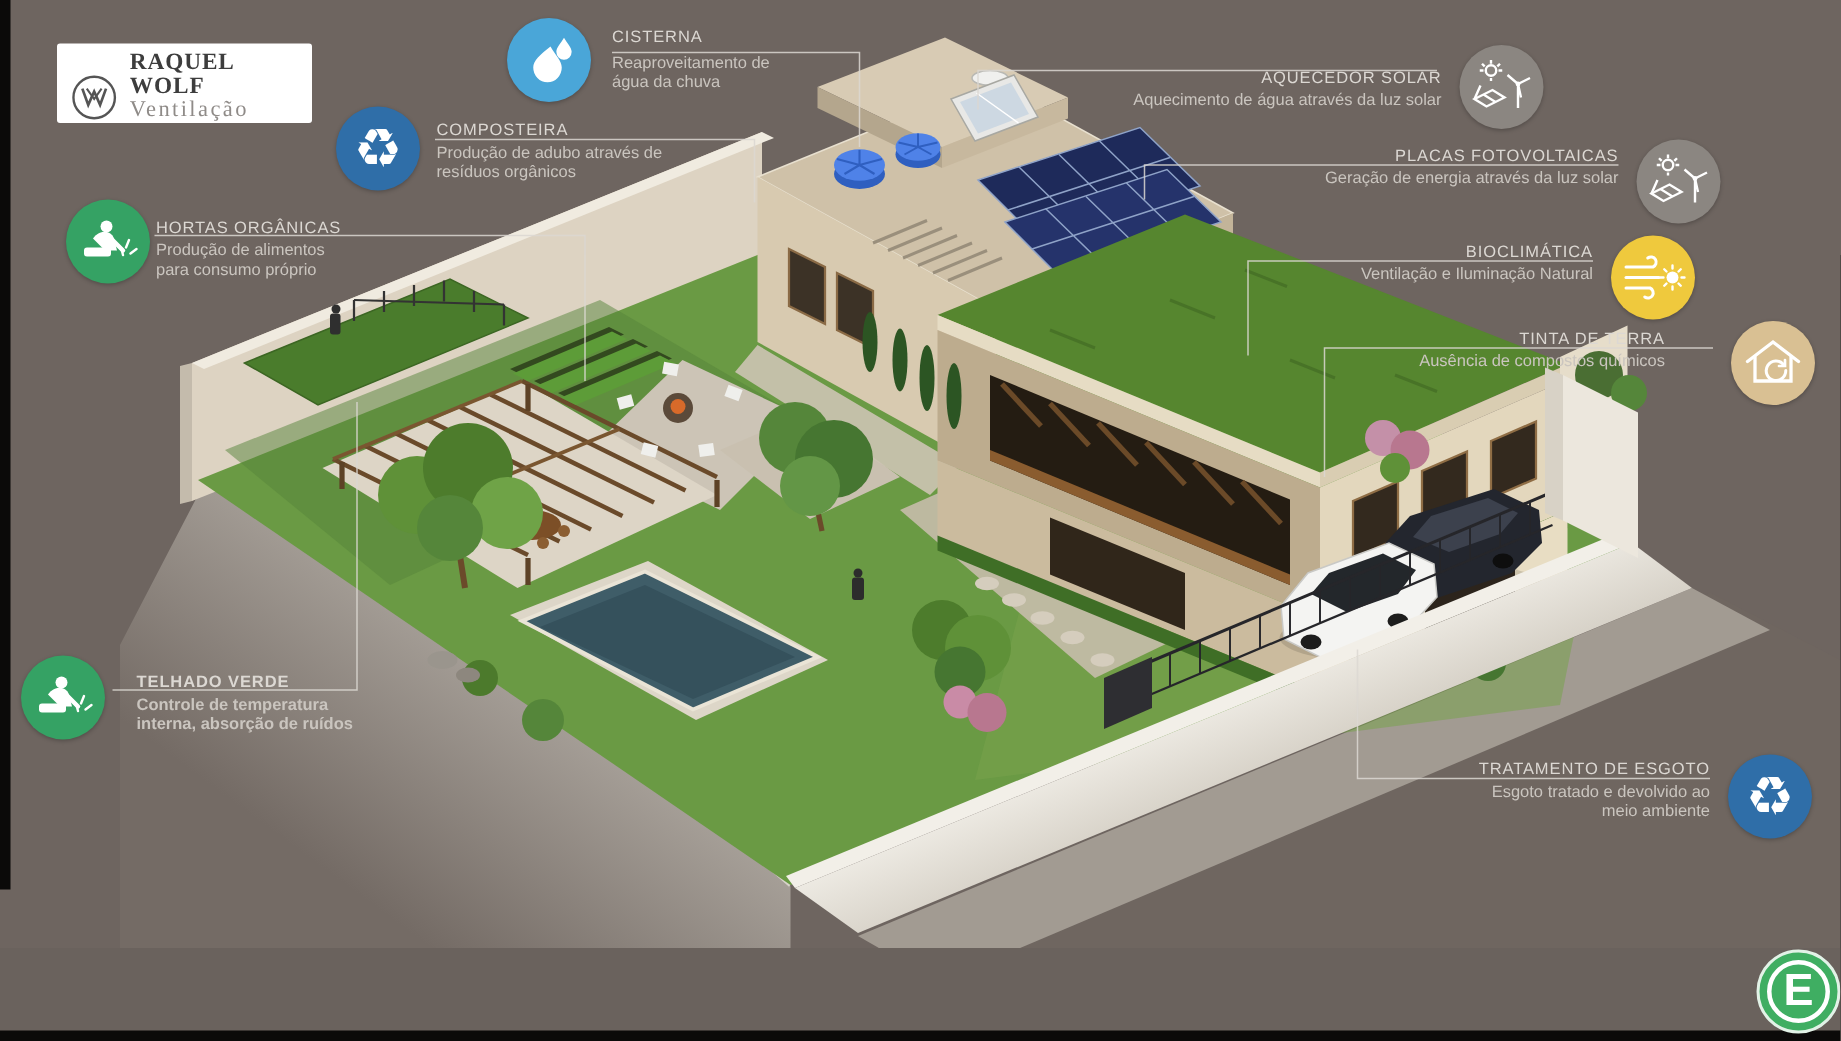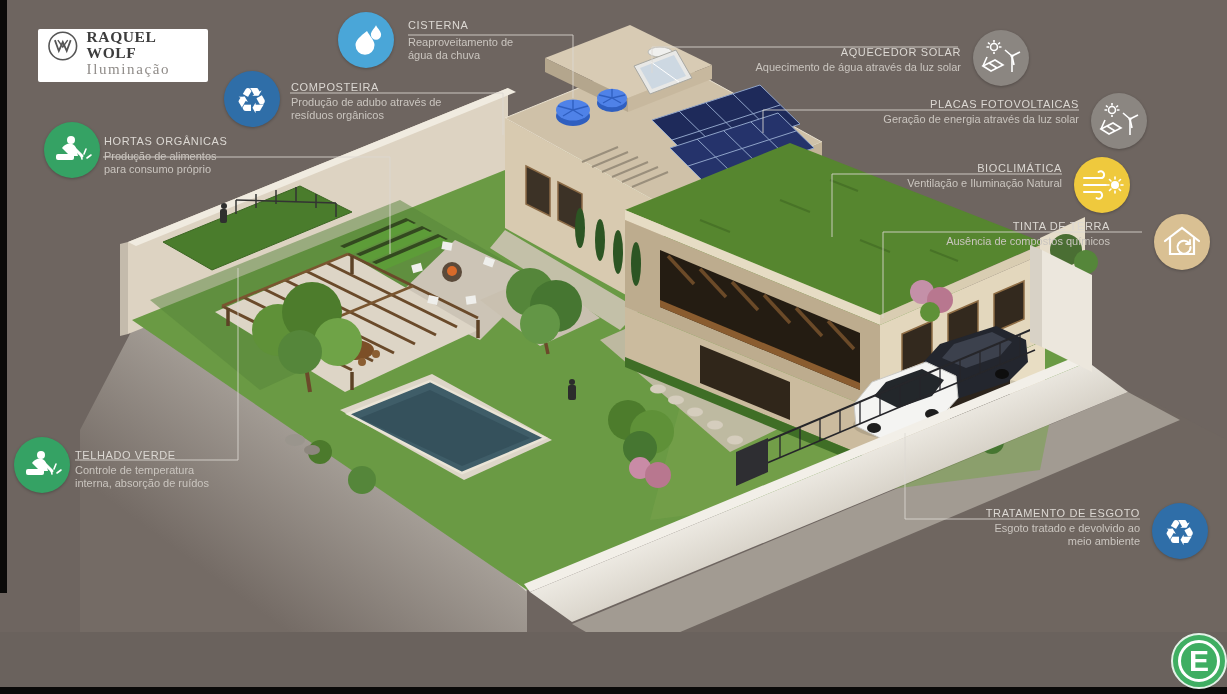--- a/index.html
+++ b/index.html
@@ -7,42 +7,42 @@
          background:#6e6560;font-family:"Liberation Sans","DejaVu Sans",sans-serif;}
   .scene{position:absolute;left:0;top:0;}
   .left-edge{position:absolute;left:0;top:0;width:7px;height:593px;background:#0b0a09;}
   .bottom-bar{position:absolute;left:0;top:687px;width:1227px;height:7px;background:#0b0a09;}
   .title-strip{position:absolute;left:0;top:593px;width:1227px;height:39px;background:#fdfdfd;
                display:flex;align-items:center;justify-content:center;box-shadow:0 1px 0 #d9d6d2 inset;}
   .title-strip span{font-size:21px;font-weight:600;color:#161616;letter-spacing:.2px;}
   .bottom-strip{position:absolute;left:0;top:632px;width:1227px;height:55px;background:#6a625d;}
 
   .logo-box{position:absolute;left:38px;top:29px;width:170px;height:53px;background:#ffffff;
-            border-radius:2px;display:flex;align-items:flex-start;padding-left:8px;box-sizing:border-box;}
+            border-radius:2px;display:flex;align-items:flex-end;padding-left:8px;box-sizing:border-box;}
   .logo-text{margin-left:7px;font-family:"Liberation Serif","DejaVu Serif",serif;line-height:1.05;}
   .logo-name{font-size:15.5px;font-weight:bold;color:#3d3d3d;letter-spacing:.6px;}
   .logo-sub{font-size:15px;color:#8f8b88;letter-spacing:1.6px;}
 
   .feature{position:absolute;display:flex;align-items:flex-start;}
   .feature.right{flex-direction:row-reverse;}
   .ficon{width:56px;height:56px;border-radius:50%;flex:0 0 auto;
          display:flex;align-items:center;justify-content:center;box-shadow:0 1px 3px rgba(0,0,0,.25);}
   .ftext{margin-left:12px;}
   .feature.right .ftext{margin-left:0;margin-right:12px;text-align:right;}
   .ftitle{font-size:11px;letter-spacing:.6px;color:#dcd8d3;line-height:12px;white-space:nowrap;}
   .fdesc{margin-top:3px;font-size:11px;color:#cac5bf;line-height:12.5px;}
   .nowrap .fdesc{white-space:nowrap;}
 
   .f-cisterna{left:338px;top:12px;}  .f-cisterna .ftext{margin-left:14px;margin-top:7px;}
   .f-cisterna .fdesc{max-width:122px;margin-top:5px;}
   .f-composteira{left:224px;top:71px;} .f-composteira .ftext{margin-left:11px;margin-top:10px;}
   .f-composteira .fdesc{max-width:152px;}
-  .f-hortas{left:44px;top:122px;} .f-hortas .ftext{margin-left:4px;margin-top:13px;}
+  .f-hortas{left:44px;top:133px;} .f-hortas .ftext{margin-left:4px;margin-top:13px;}
   .f-hortas .fdesc{max-width:132px;}
-  .f-telhado{left:14px;top:437px;} .f-telhado .ftext{margin-left:5px;margin-top:12px;}
+  .f-telhado{left:14px;top:437px;} .f-telhado .ftext{margin-left:21px;margin-top:12px;font-weight:bold;}
   .f-telhado .fdesc{max-width:158px;}
   .f-aquecedor{right:198px;top:30px;} .f-aquecedor .ftext{margin-top:16px;}
   .f-placas{right:80px;top:93px;} .f-placas .ftext{margin-top:5px;}
   .f-bioclimatica{right:97px;top:157px;} .f-bioclimatica .ftext{margin-top:5px;}
   .f-tinta{right:17px;top:214px;gap:32px;} .f-tinta .ftext{margin-top:6px;}
   .f-tratamento{right:19px;top:503px;} .f-tratamento .ftext{margin-top:4px;}
   .f-tratamento .fdesc{max-width:162px;}
 
   .e-logo{position:absolute;left:1171px;top:633px;width:56px;height:56px;border-radius:50%;
           background:#3fae62;border:2px solid #e2f2e7;box-sizing:border-box;
@@ -338,21 +338,21 @@
 </svg>
 
 <div class="logo-box">
   <svg width="34" height="34" viewBox="-17 -17 34 34">
     <circle cx="0" cy="0" r="14" fill="none" stroke="#555555" stroke-width="1.6"></circle>
     <path d="M-8,-6 L-4,5 L0,-4 L4,5 L8,-6" fill="none" stroke="#555555" stroke-width="1.8"></path>
     <path d="M-5,-6 L0,1 L5,-6" fill="none" stroke="#555555" stroke-width="1.4"></path>
   </svg>
   <div class="logo-text">
     <div class="logo-name">RAQUEL WOLF</div>
-    <div class="logo-sub">Iluminação</div>
+    <div class="logo-sub">Ventilação</div>
   </div>
 </div>
 
 <div class="feature f-cisterna">
   <div class="ficon" style="background: rgb(74, 166, 216);">
     <svg width="56" height="56" viewBox="-28 -28 56 56" fill="#ffffff">
       <path d="M2,-12 C5,-6.5 9.5,-2.6 9.5,2 A9.5,9.8 0 1,1 -9.5,2 C-9.5,-2.6 -5,-6.5 2,-12 Z" transform="translate(-1,3)"></path>
       <path d="M0,-8 C2.5,-3.5 6,-0.5 6,3 A6,6.2 0 1,1 -6,3 C-6,-0.5 -2.5,-3.5 0,-8 Z" transform="translate(10,-8) scale(.85)"></path>
     </svg>
   </div>

